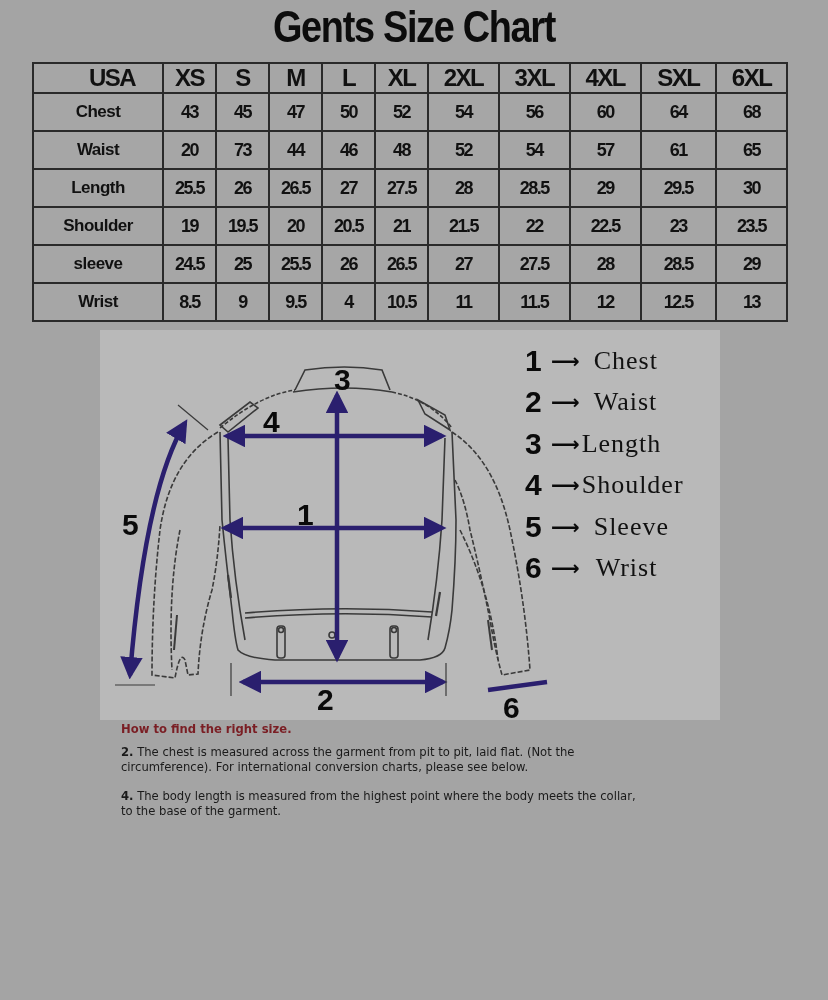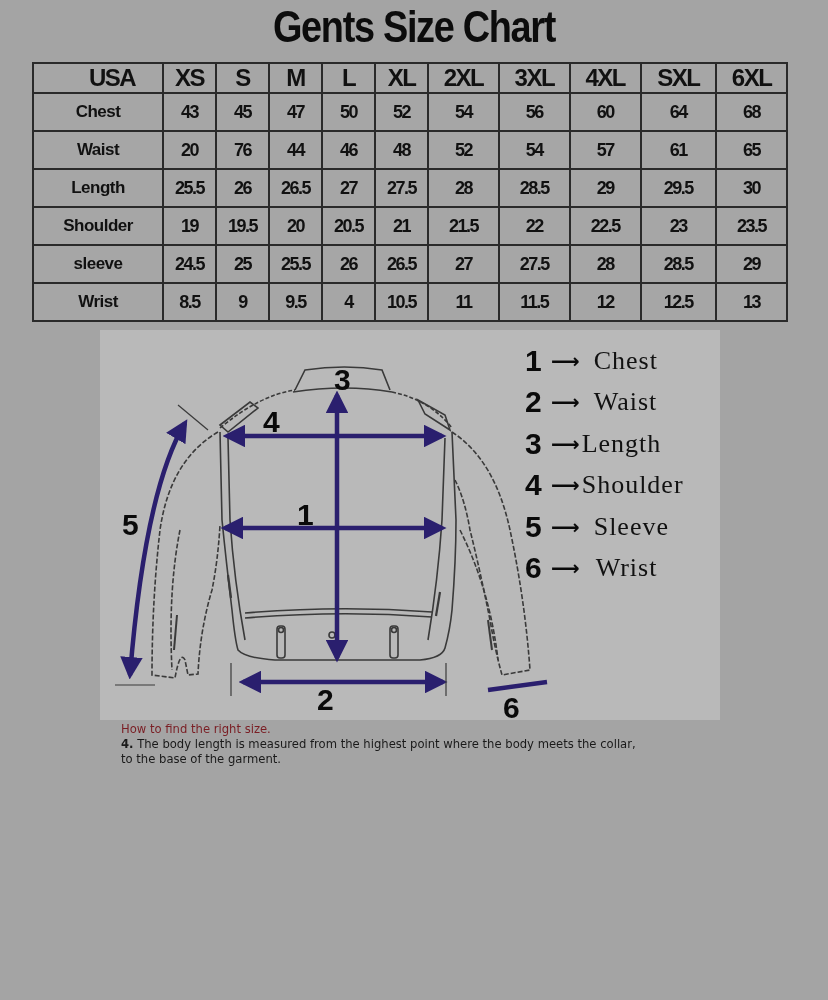--- a/index.html
+++ b/index.html
@@ -61,21 +61,21 @@
   }
   .legend-label {
     font-family:"Liberation Serif", serif; font-size:26px; color:#111;
     letter-spacing:1px;
   }
   .instructions {
     position:absolute; left:121px; top:722px; width:520px;
     font-family:"DejaVu Sans", sans-serif;
     font-size:11.6px; line-height:15px; color:#1a1a1a;
   }
-  .inst-heading { color:#7a1e24; font-weight:normal; margin-bottom:0; }
+  .inst-heading { color:#7a1e24; font-weight:bold; margin-bottom:8px; }
   .inst-p { margin:0 0 14px 0; }
   .inst-p b { font-weight:bold; }
   .inst-p.red { color:#7a1e24; }
 </style>
 </head>
 <body>
 
 <div class="title">Gents Size Chart</div>
 
 <table class="size">
@@ -104,21 +104,21 @@
         <td class="val">52</td>
         <td class="val">54</td>
         <td class="val">56</td>
         <td class="val">60</td>
         <td class="val">64</td>
         <td class="val">68</td>
       </tr>
       <tr>
         <td class="rowlabel">Waist</td>
         <td class="val">20</td>
-        <td class="val">76</td>
+        <td class="val">73</td>
         <td class="val">44</td>
         <td class="val">46</td>
         <td class="val">48</td>
         <td class="val">52</td>
         <td class="val">54</td>
         <td class="val">57</td>
         <td class="val">61</td>
         <td class="val">65</td>
       </tr>
       <tr>
@@ -274,14 +274,15 @@
   </div>
   <div class="legend-item">
     <span class="legend-num">6</span>
     <span class="legend-arrow">⟶</span>
     <span class="legend-label" style="margin-left:14px">Wrist</span>
   </div>
 </div>
 
 <div class="instructions">
   <div class="inst-heading">How to find the right size.</div>
+  <p class="inst-p"><b>2.</b><span> The chest is measured across the garment from pit to pit, laid flat. (Not the circumference). For international conversion charts, please see below.</span></p>
   <p class="inst-p"><b>4.</b><span> The body length is measured from the highest point where the body meets the collar, to the base of the garment.</span></p>
 </div>
 
 </body></html>

